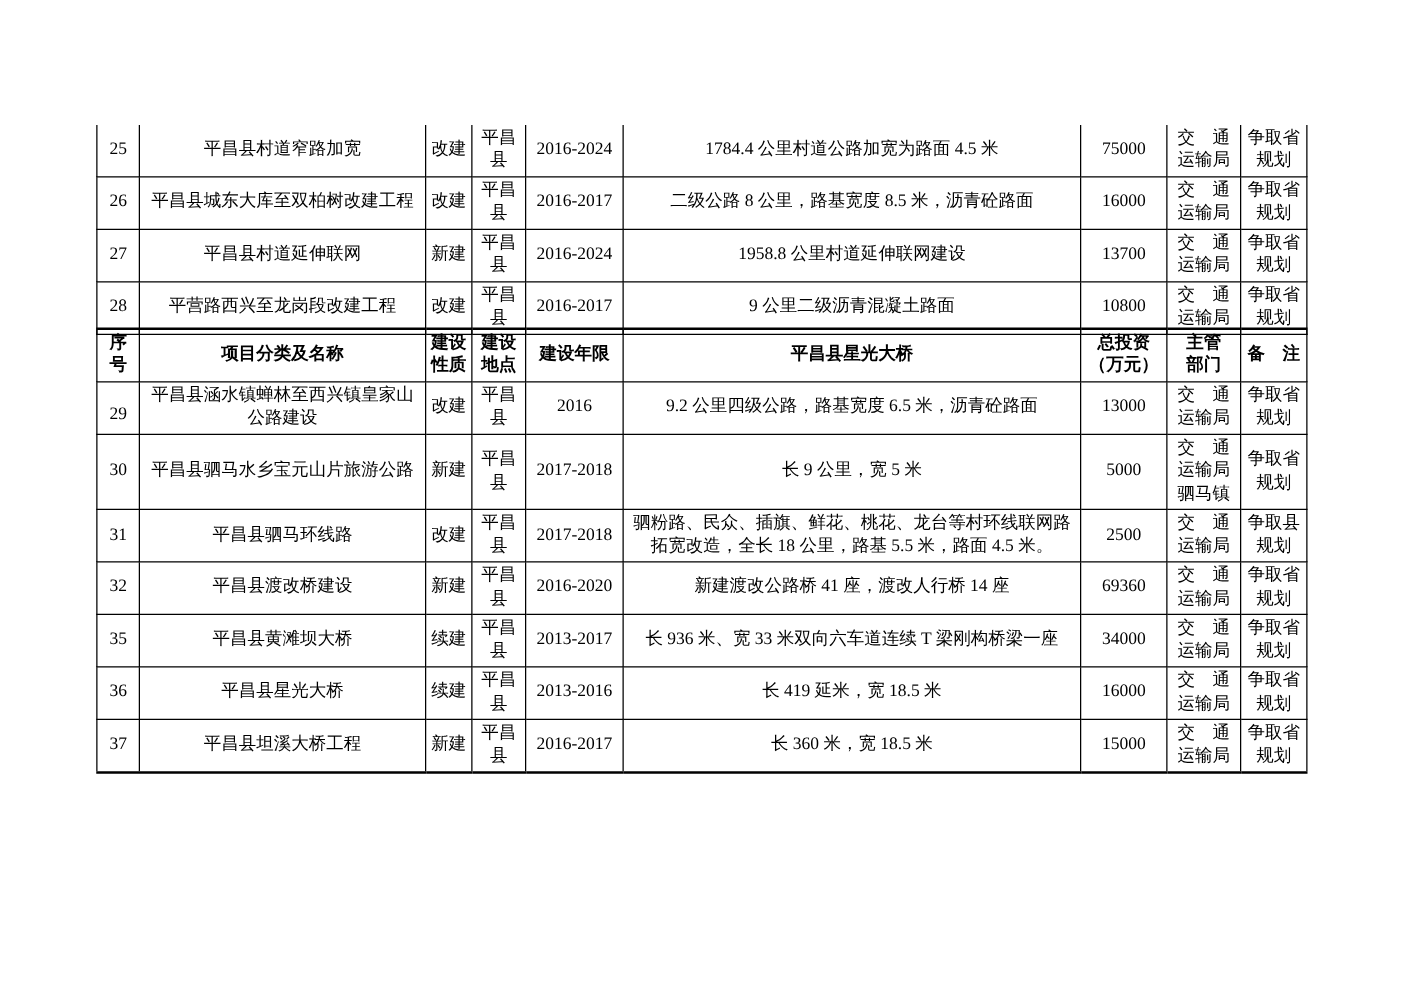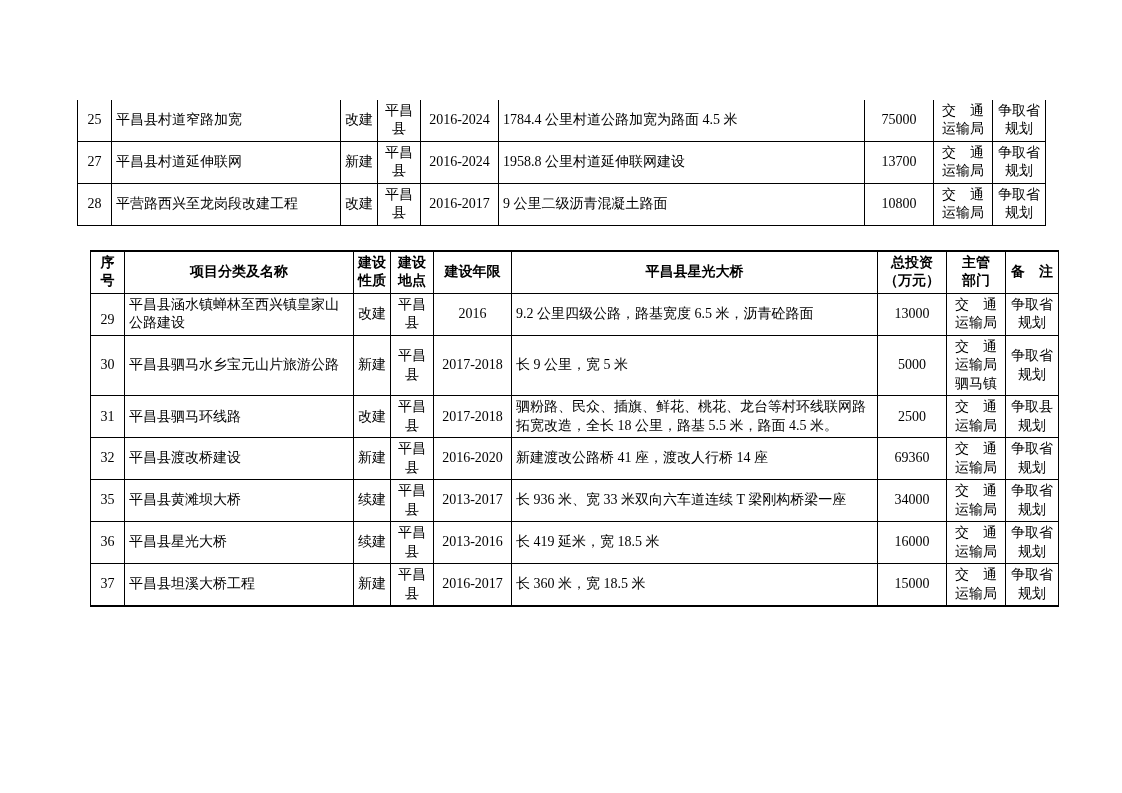--- a/index.html
+++ b/index.html
@@ -19,40 +19,40 @@
   .doc-table {
     position: absolute;
     left: 77px;
     border-collapse: collapse;
     table-layout: fixed;
     width: 968px;
     font-family: "Liberation Serif", "DejaVu Serif", serif;
     color: #000000;
   }
   #table-a { top: 100px; }
-  #table-b { top: 250px; margin-left: 13px; }
+  #table-b { top: 262px; }
   .doc-table td, .doc-table th {
     border: 1px solid #000000;
     padding: 2px 4px;
     font-size: 14px;
     line-height: 1.32;
     white-space: pre-line;
     overflow: hidden;
     vertical-align: middle;
   }
   
   #table-a tr:first-child td { border-top: none; }
   #table-a tr { height: 37px; }
   
   #table-b tr.header-row th { border-top: 2px solid #000000; font-weight: bold; }
   #table-b tr:last-child td { border-bottom: 2px solid #000000; }
   #table-b tr { height: 40px; }
   #table-b tr.header-row { height: 37px; }
   .c { text-align: center; }
-  .l { text-align: left; padding-left: 6px; }
+  .l { text-align: center; padding-left: 6px; }
   td.vbottom { vertical-align: bottom; padding-bottom: 5px; }
 </style>
 </head>
 <body>
 
 <div class="page">
 
   <table class="doc-table" id="table-a">
     <colgroup>
       <col style="width:34px">
@@ -67,20 +67,33 @@
     </colgroup>
     <tbody>
         <tr>
           <td class="c">25</td>
           <td class="l">平昌县村道窄路加宽</td>
           <td class="c">改建</td>
           <td class="c">平昌县</td>
           <td class="c">2016-2024</td>
           <td class="l">1784.4 公里村道公路加宽为路面 4.5 米</td>
           <td class="c">75000</td>
+          <td class="c">交　通
+运输局</td>
+          <td class="c">争取省
+规划</td>
+        </tr>
+        <tr>
+          <td class="c">26</td>
+          <td class="l">平昌县城东大库至双柏树改建工程</td>
+          <td class="c">改建</td>
+          <td class="c">平昌县</td>
+          <td class="c">2016-2017</td>
+          <td class="l">二级公路 8 公里，路基宽度 8.5 米，沥青砼路面</td>
+          <td class="c">16000</td>
           <td class="c">交　通
 运输局</td>
           <td class="c">争取省
 规划</td>
         </tr>
         <tr>
           <td class="c">27</td>
           <td class="l">平昌县村道延伸联网</td>
           <td class="c">新建</td>
           <td class="c">平昌县</td>

